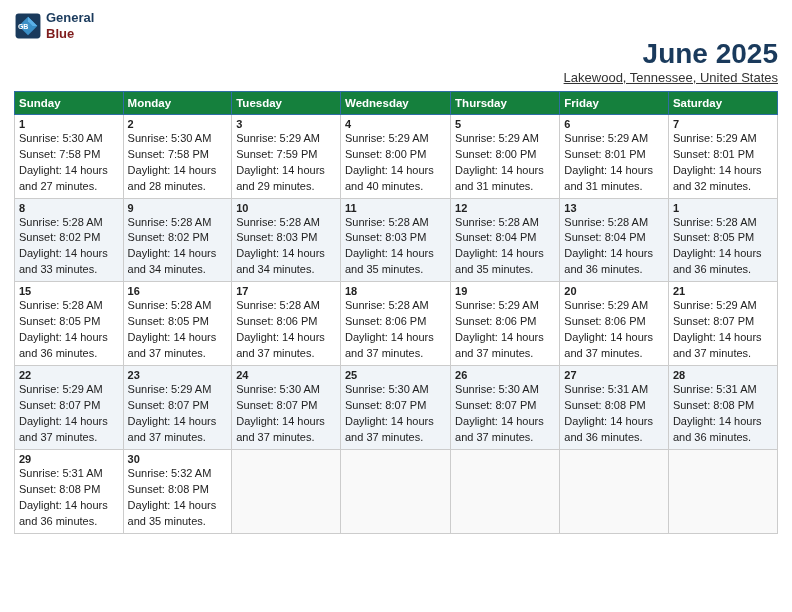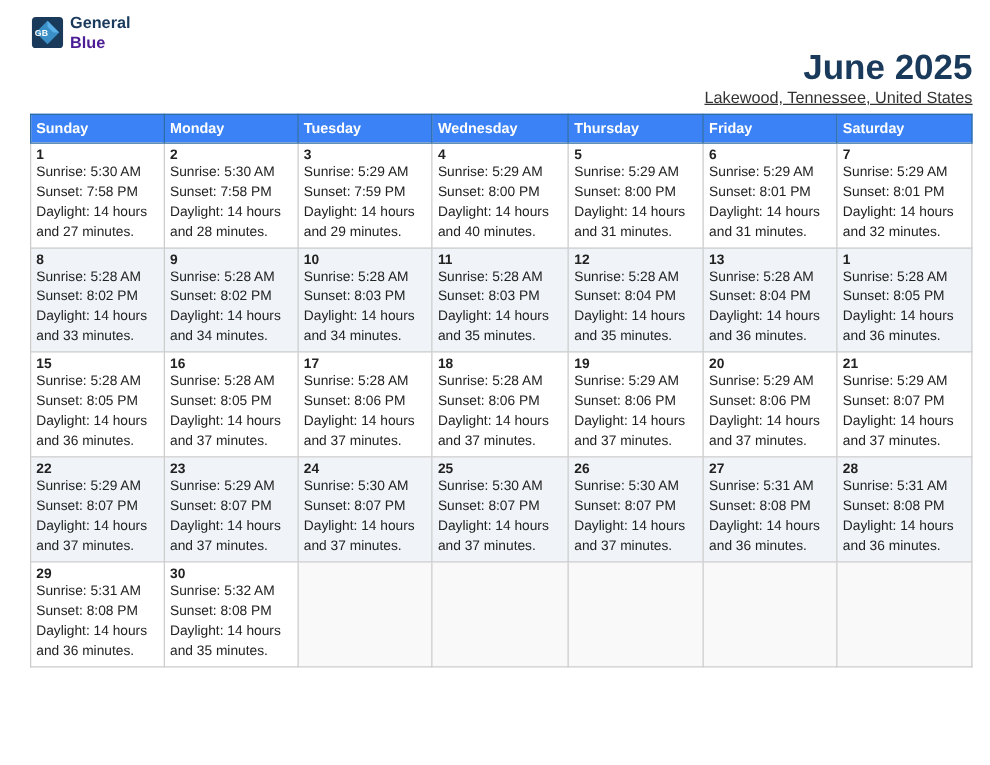--- a/index.html
+++ b/index.html
@@ -7,41 +7,41 @@
       width: 792px;
       height: 612px;
       font-family: Arial, sans-serif;
       background: #fff;
       overflow: hidden;
     }
     .page {
       width: 792px;
       height: 612px;
       background: #fff;
-      padding: 10px 14px 10px 24px;
+      padding: 10px 14px 10px 14px;
     }
     .header {
       display: flex;
       justify-content: space-between;
       align-items: flex-start;
       margin-bottom: 6px;
     }
     .logo {
       display: flex;
       align-items: center;
       gap: 4px;
     }
     .logo-text {
       font-size: 13px;
       font-weight: bold;
       color: #1a3a5c;
       line-height: 1.2;
     }
     .logo-text span {
-      color: #4c1d95;
+      color: #7f1d1d;
     }
     .logo-icon {
       width: 28px;
       height: 28px;
     }
     .title-block {
       text-align: right;
     }
     .month-title {
       font-size: 28px;
@@ -54,21 +54,21 @@
       font-size: 13px;
       color: #333;
       text-decoration: underline;
     }
     .calendar-table {
       width: 100%;
       border-collapse: collapse;
       border: 1px solid #ccc;
     }
     .calendar-table th {
-      background: #3b82f6;
+      background: #15803d;
       color: #fff;
       font-size: 11.5px;
       font-weight: bold;
       padding: 5px 4px;
       text-align: left;
       border: 1px solid #2e6da4;
     }
     .calendar-table td {
       vertical-align: top;
       font-size: 9px;

